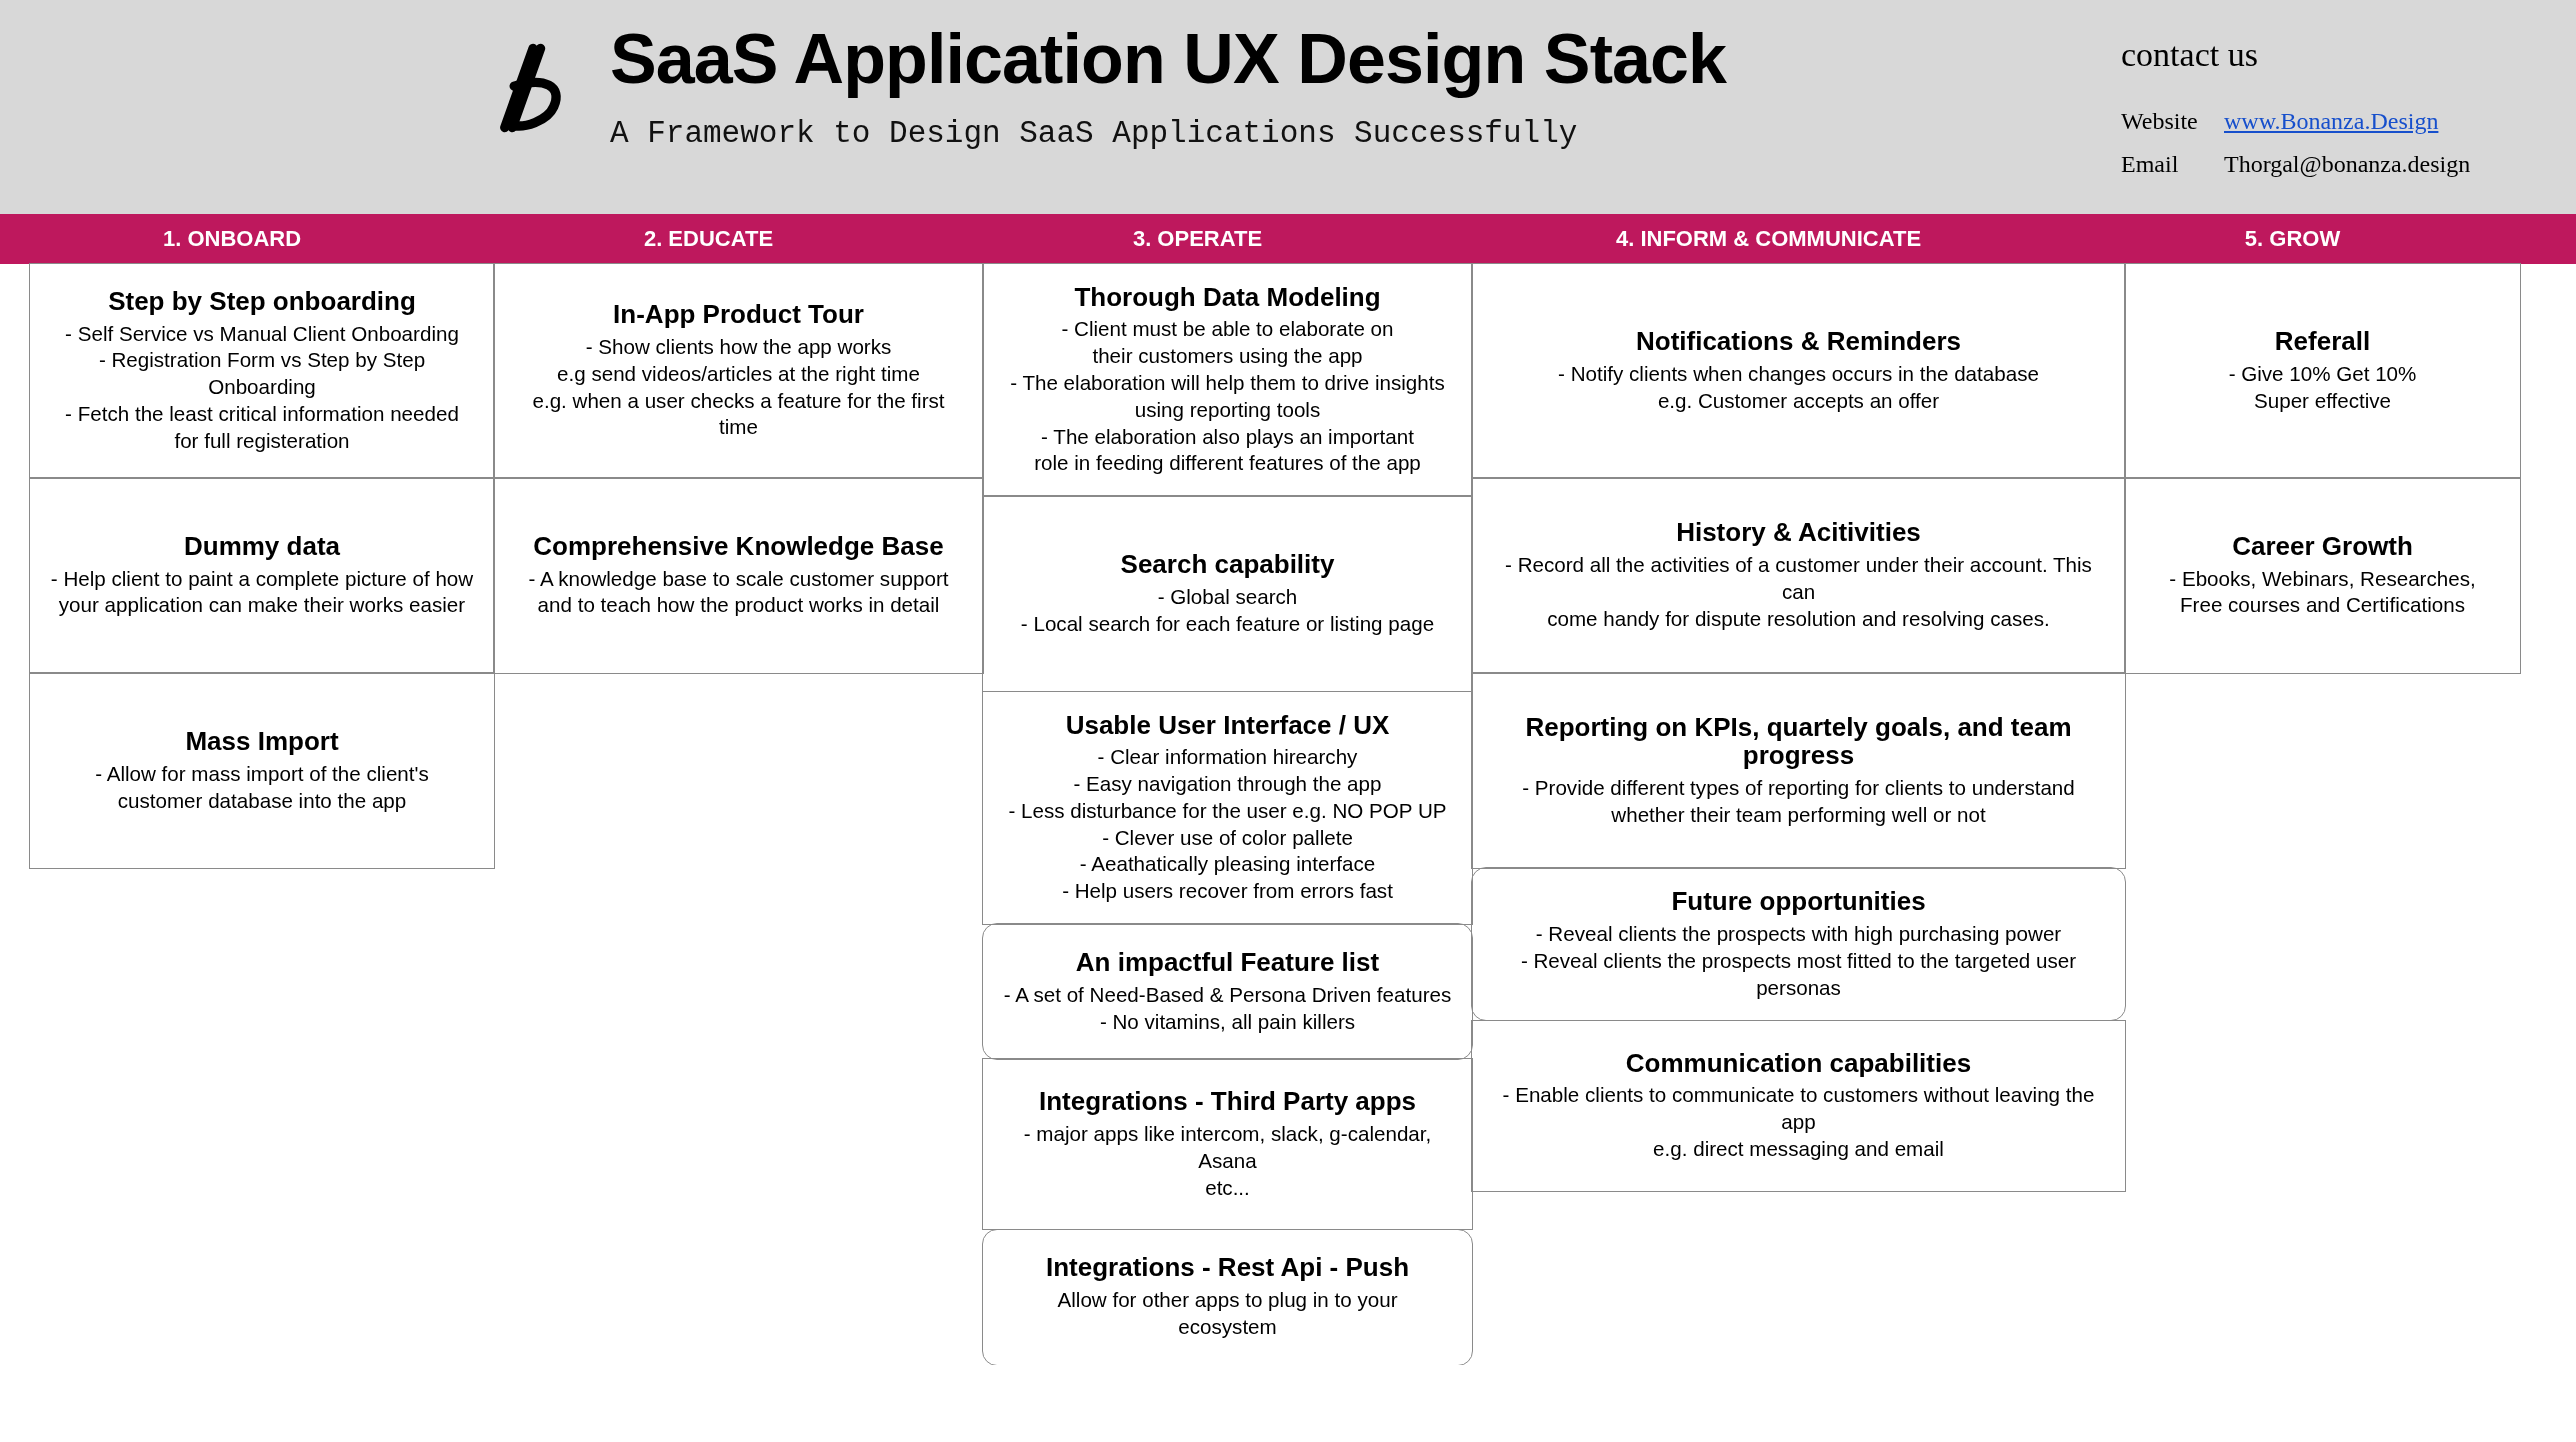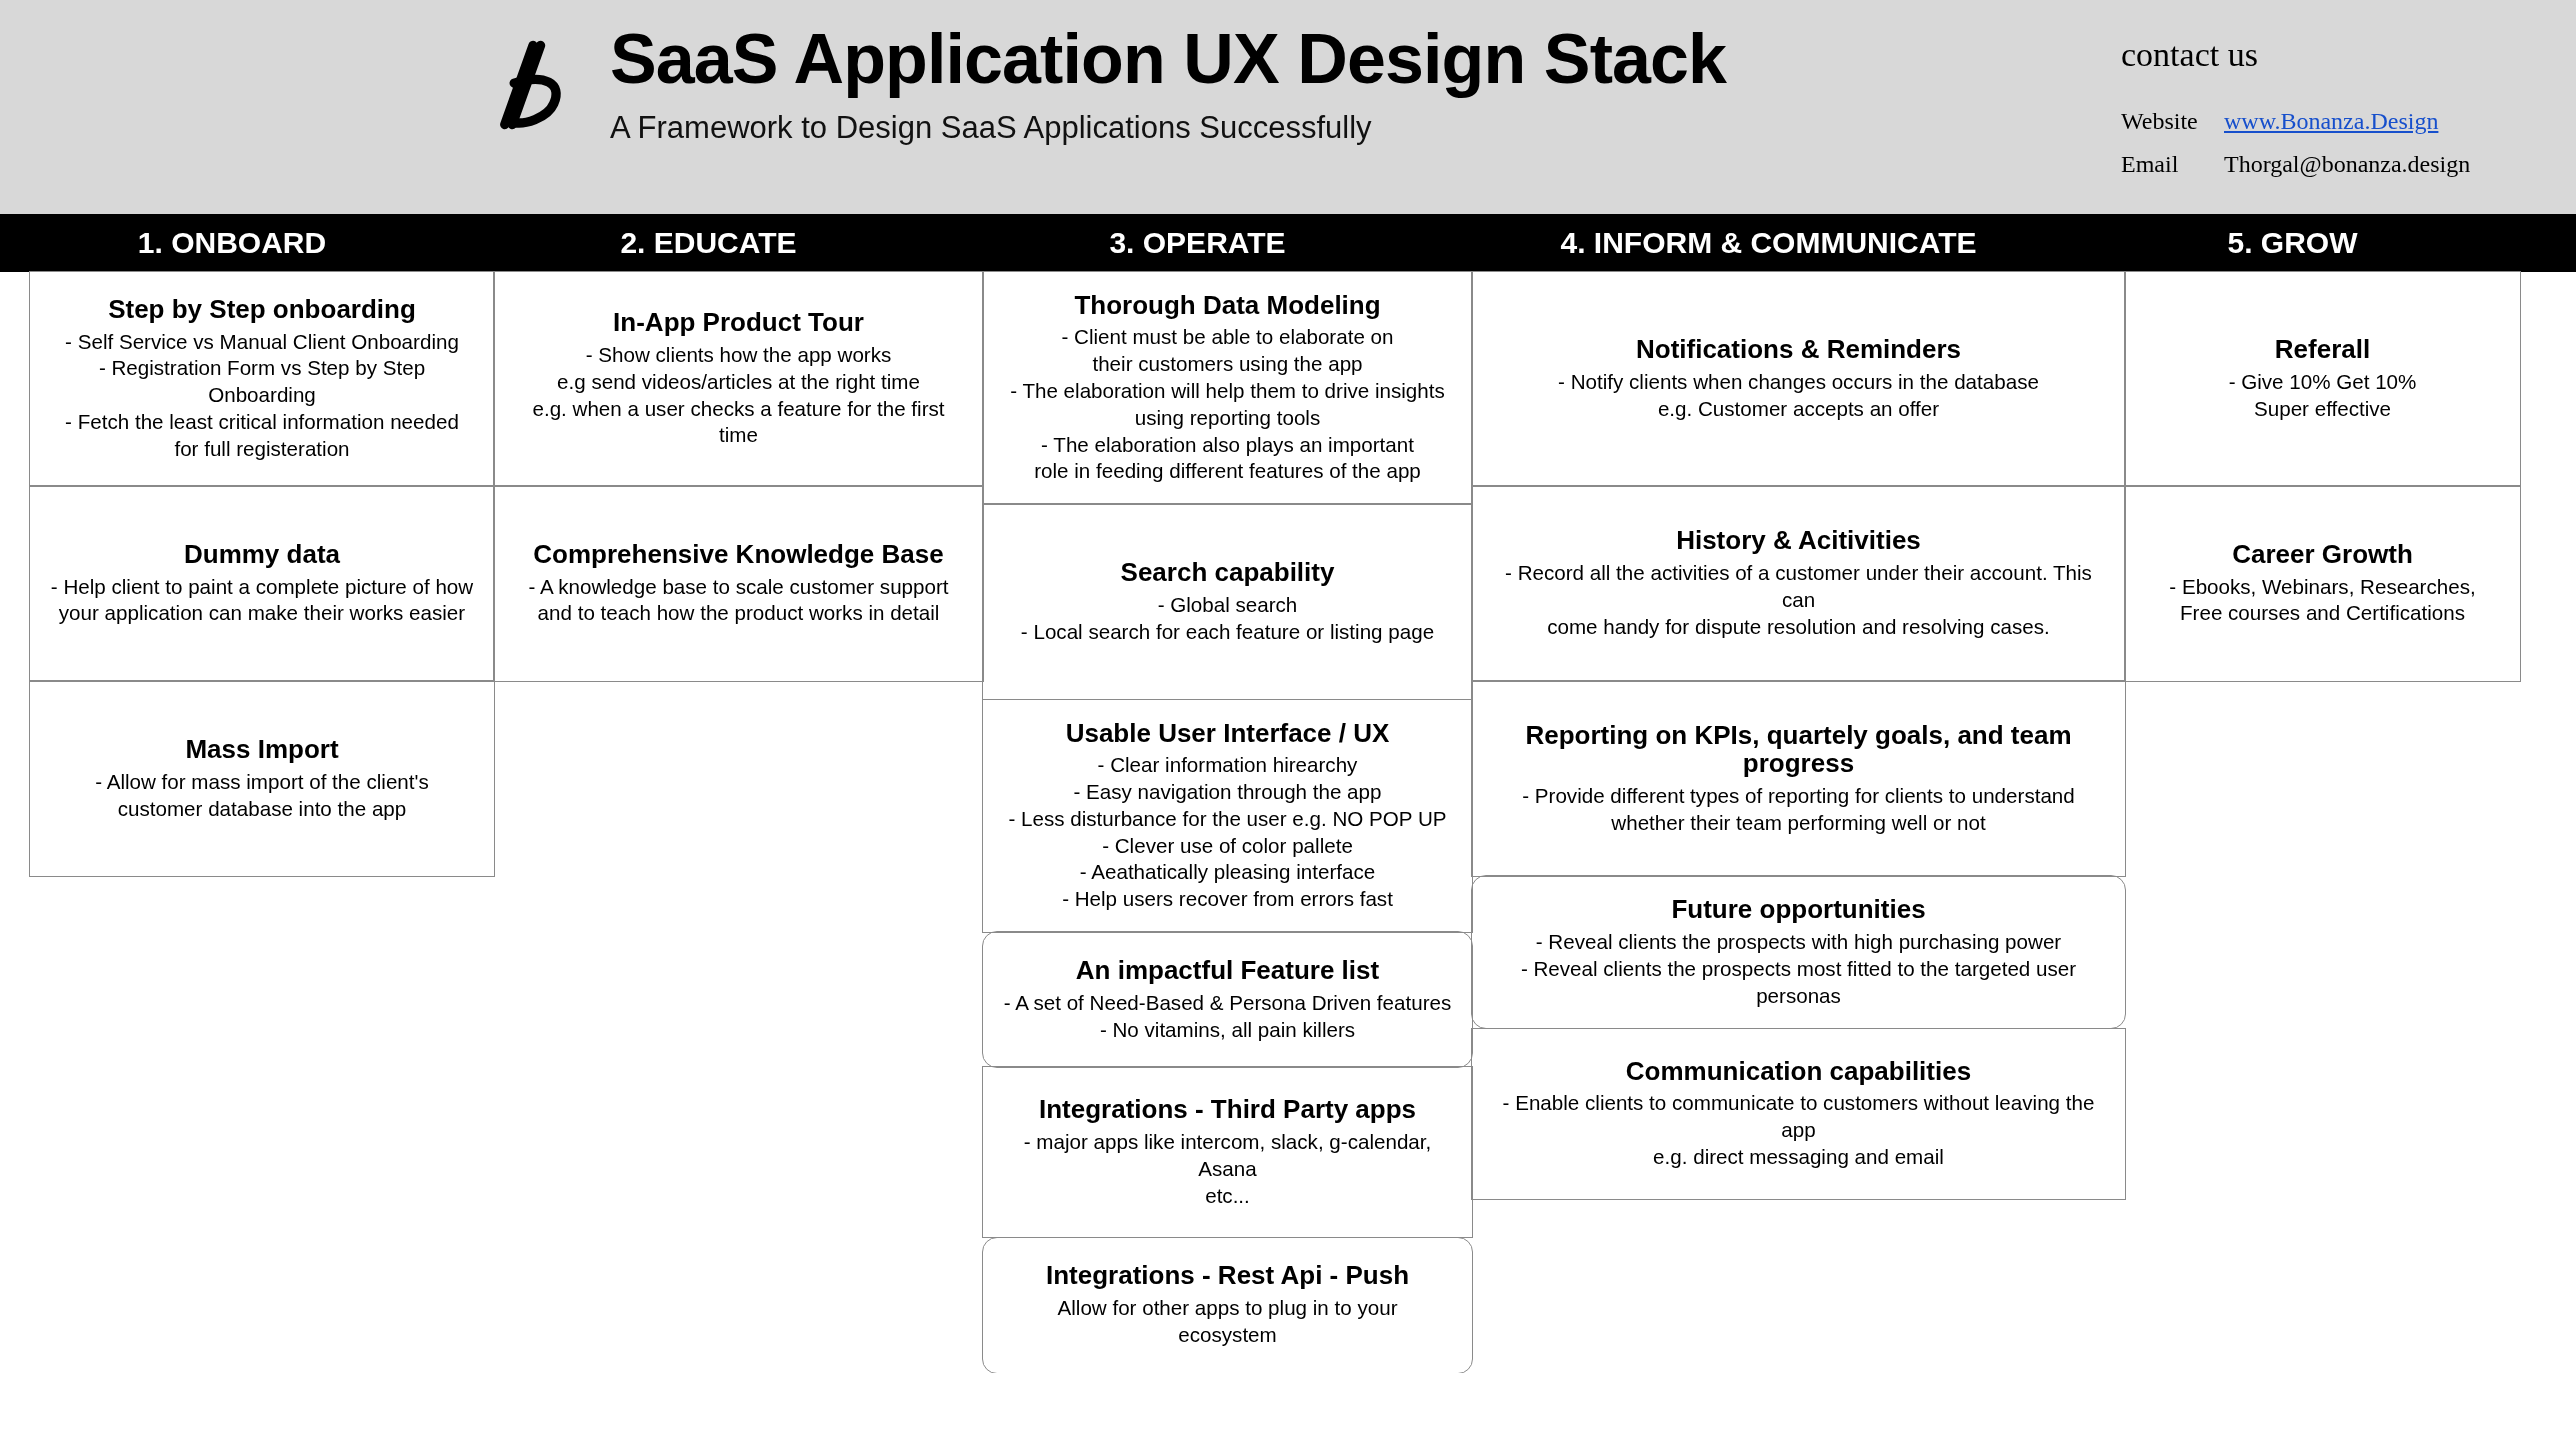--- a/index.html
+++ b/index.html
@@ -26,45 +26,45 @@
   }
   .title-block { display: flex; flex-direction: column; }
   .main-title {
     font-family: "Arial Black", Arial, sans-serif;
     font-weight: 900;
     font-size: 70px;
     letter-spacing: -0.9px;
     line-height: 1;
   }
   .subtitle {
-    font-family: Liberation Sans, sans-serif;
+    font-family: Liberation Mono, monospace;
     font-size: 31px;
-    margin-top: 16px;
+    margin-top: 22px;
     color: #111;
   }
   .contact-block {
     font-family: Georgia, "Times New Roman", serif;
     font-size: 26px;
     padding-right: 26px;
     min-width: 412px;
   }
   .contact-heading { font-size: 34px; margin-bottom: 34px; margin-top: 12px; }
   .contact-row { display: flex; margin-bottom: 15.5px; font-size: 24px; }
   .contact-label { min-width: 103px; }
   .contact-link { color: #164fcc; }
 
   
   .colbar {
     display: grid;
     grid-template-columns: 464px 489px 489px 653px 395px;
-    background: #000000;
+    background: #be185d;
     color: #fff;
     font-family: "Arial Black", Arial, sans-serif;
     font-weight: 900;
-    font-size: 30px;
+    font-size: 22px;
     text-align: center;
     padding: 12px 0;
   }
   .colbar > div { padding: 0 8.6px; }
 
   
   .grid {
     display: grid;
     grid-template-columns: 464px 489px 489px 653px 395px;
     align-items: start;

